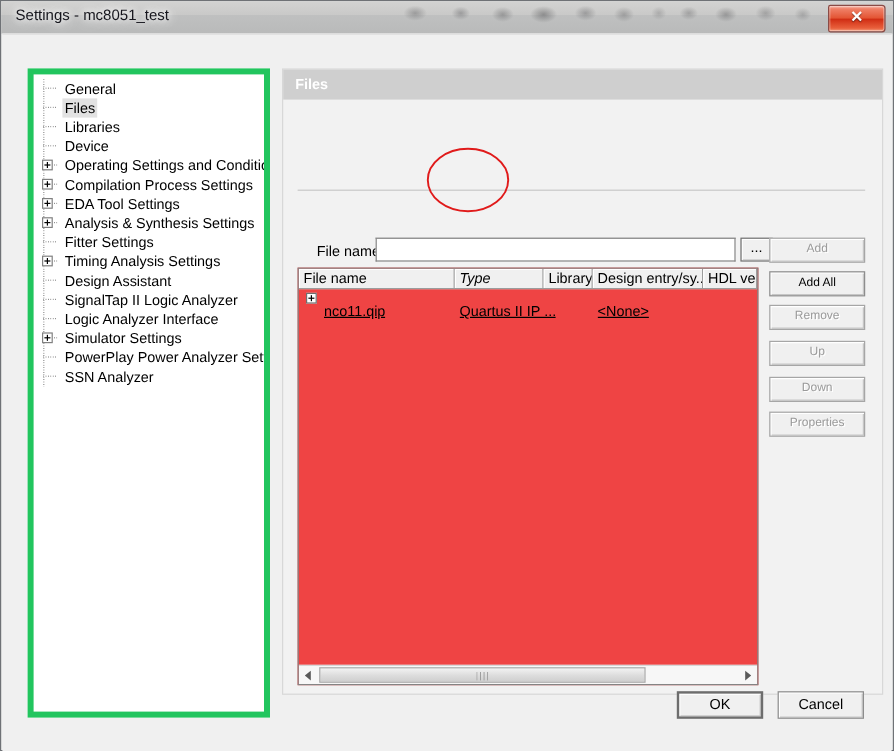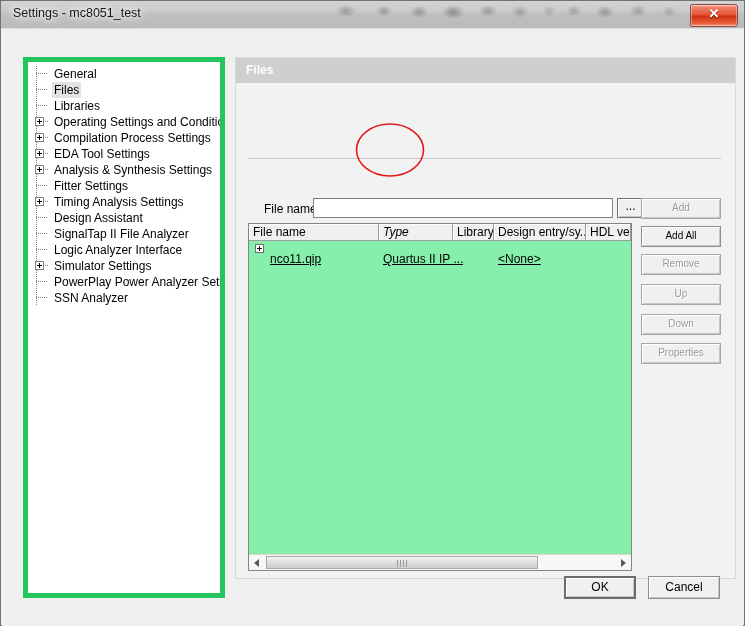--- a/index.html
+++ b/index.html
@@ -148,21 +148,21 @@
     background:#f0f0f0;
     border:1px solid #707070;
     box-shadow:inset 1px 1px 0 #ffffff, inset -1px -1px 0 #c9c9c9;
     font-size:12px;color:#000;text-align:center;line-height:15px;
     cursor:default;
   }
 
   
   #table-box{
     position:absolute;left:12px;top:165px;width:384px;height:348px;
-    background:#86efac;border:1px solid #848484;
+    background:#ef4444;border:1px solid #848484;
     box-sizing:border-box;overflow:hidden;
   }
   #thead{
     position:relative;height:17px;width:100%;
     background:#f0f0f0;border-bottom:1px solid #9c9c9c;
     box-sizing:border-box;
   }
   #thead .th{
     position:absolute;top:0;height:16px;line-height:16px;
     font-size:12px;color:#000;
@@ -271,20 +271,25 @@
           <span class="dotline"></span>
           <span class="lbl">Files</span>
         </div>
         <div class="tnode">
           <span class="vline"></span>
           <span class="dotline"></span>
           <span class="lbl">Libraries</span>
         </div>
         <div class="tnode">
           <span class="vline"></span>
+          <span class="dotline"></span>
+          <span class="lbl">Device</span>
+        </div>
+        <div class="tnode">
+          <span class="vline"></span>
           <span class="plusbox"></span>
           <span class="plusdot"></span>
           <span class="lbl">Operating Settings and Conditions</span>
         </div>
         <div class="tnode">
           <span class="vline"></span>
           <span class="plusbox"></span>
           <span class="plusdot"></span>
           <span class="lbl">Compilation Process Settings</span>
         </div>
@@ -312,21 +317,21 @@
           <span class="lbl">Timing Analysis Settings</span>
         </div>
         <div class="tnode">
           <span class="vline"></span>
           <span class="dotline"></span>
           <span class="lbl">Design Assistant</span>
         </div>
         <div class="tnode">
           <span class="vline"></span>
           <span class="dotline"></span>
-          <span class="lbl">SignalTap II File Analyzer</span>
+          <span class="lbl">SignalTap II Logic Analyzer</span>
         </div>
         <div class="tnode">
           <span class="vline"></span>
           <span class="dotline"></span>
           <span class="lbl">Logic Analyzer Interface</span>
         </div>
         <div class="tnode">
           <span class="vline"></span>
           <span class="plusbox"></span>
           <span class="plusdot"></span>

